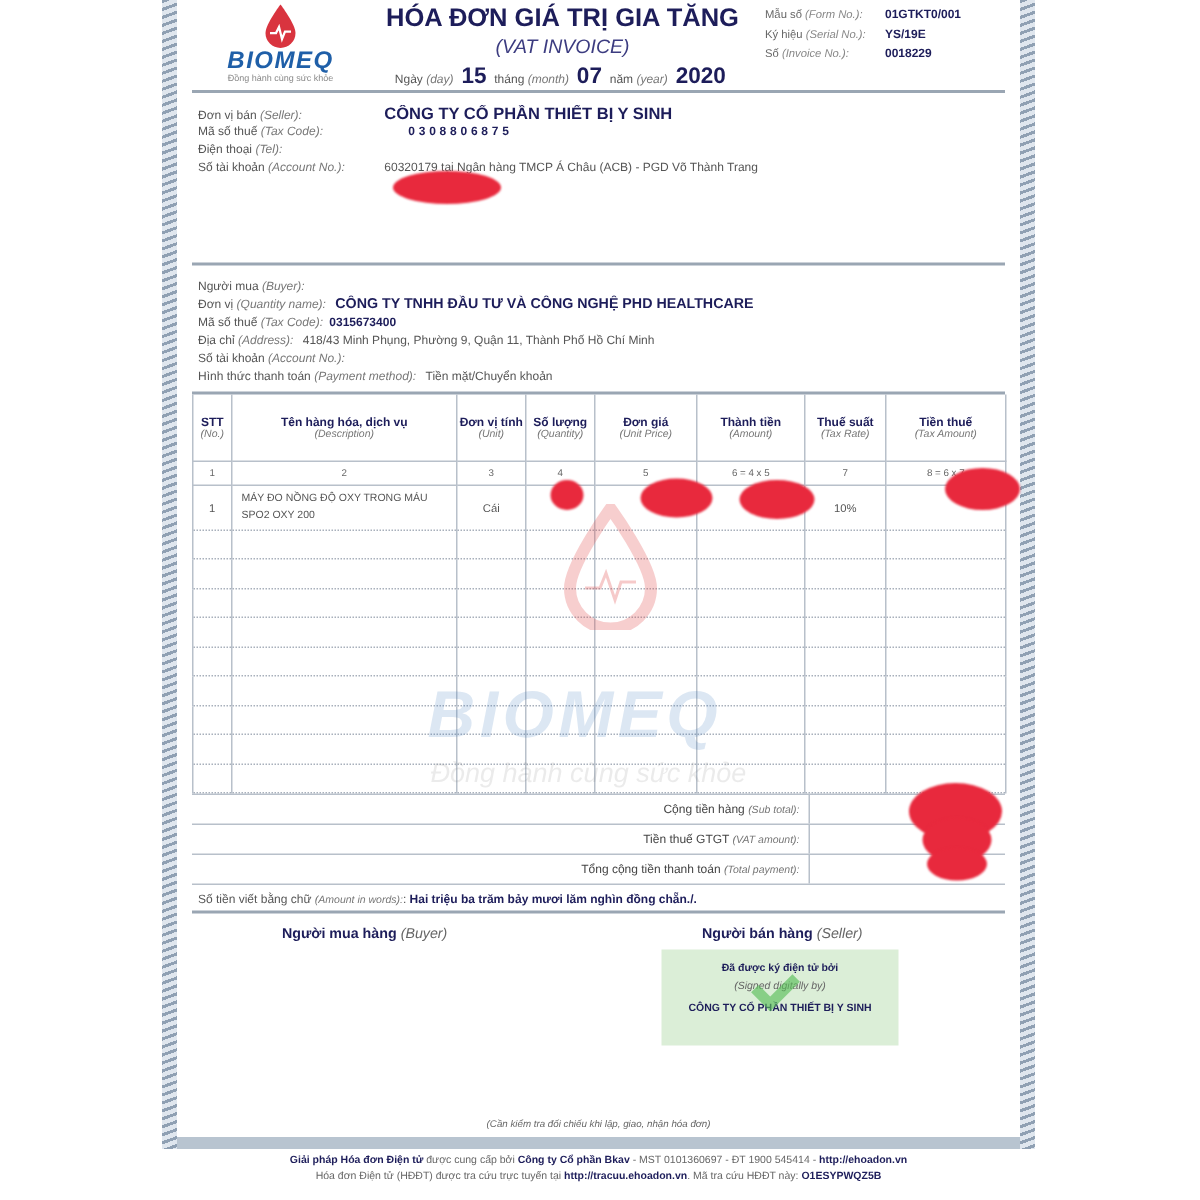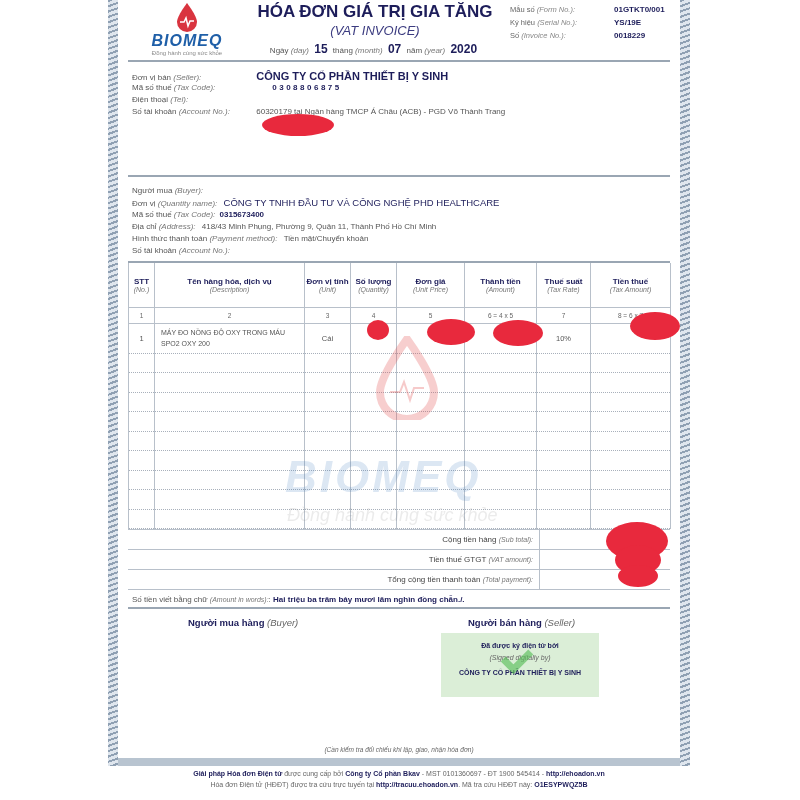--- a/index.html
+++ b/index.html
@@ -23,36 +23,36 @@
   .header { height: 62px; position: relative; border-bottom: 2px solid #9aa6b3; }
   .logo { position: absolute; left: 4px; top: 0; width: 110px; height: 62px; text-align: center; }
   .logo .drop { width: 24px; height: 30px; margin: 2px auto 0; position: relative; }
   .logo .brand { font-size: 16px; font-weight: bold; font-style: italic; color: #1f5fa8; letter-spacing: 1px; }
   .logo .tag { font-size: 6px; color: #8a8a8a; }
 
   .title-block { position: absolute; left: 112px; top: 2px; width: 270px; text-align: center; }
   .title-block .title { font-size: 17px; font-weight: bold; color: #1d1d5a; }
   .title-block .subtitle { font-size: 13px; font-style: italic; color: #3c3c80; margin-top: 1px; }
   .title-block .date { font-size: 8px; margin-top: 4px; color: #555; }
-  .title-block .date b { color: #1d1d5a; font-size: 12px; margin: 0 3px; }
+  .title-block .date b { color: #1d1d5a; font-size: 15px; margin: 0 3px; }
   .title-block .date i { font-style: italic; color: #777; }
 
   .meta { position: absolute; left: 382px; top: 3px; width: 160px; font-size: 7.5px; }
   .meta .row { display: flex; height: 13px; align-items: center; }
-  .meta .lbl { width: 104px; color: #666; }
+  .meta .lbl { width: 80px; color: #666; }
   .meta .lbl i { color: #888; }
   .meta .val { font-weight: bold; color: #1d1d5a; font-size: 8px; }
 
   .section { border-bottom: 2px solid #9aa6b3; padding: 6px 4px 4px; font-size: 8px; color: #555; }
   .section .line { height: 12px; line-height: 12px; white-space: nowrap; overflow: hidden; }
   .section .line i { color: #777; }
   .seller .lab { display: inline-block; width: 122px; }
   .seller .big { font-size: 11px; font-weight: bold; color: #1d1d5a; }
   .seller .mono { font-weight: bold; color: #1d1d5a; letter-spacing: 2.5px; margin-left: 16px; }
-  .buyer .big { font-size: 9.5px; font-weight: normal; color: #1d1d5a; margin-left: 4px; margin-top: 47px; }
+  .buyer .big { font-size: 9.5px; font-weight: bold; color: #1d1d5a; margin-left: 4px; margin-top: 47px; }
   .buyer .bold { font-weight: bold; color: #1d1d5a; margin-left: 2px; }
   .buyer .v { margin-left: 4px; }
 
   .redact { position: absolute; background: #e8293d; border-radius: 50%; filter: blur(0.6px); }
 
   table.items { width: 542px; border-collapse: collapse; font-size: 7.5px; table-layout: fixed; padding-left: 17px; }
   table.items th, table.items td { border-left: 1px solid #b8c0ca; border-right: 1px solid #b8c0ca; text-align: center; }
   table.items th { font-weight: bold; color: #1d1d5a; font-size: 8px; height: 44px; border-bottom: 1px solid #b8c0ca; vertical-align: middle; }
   table.items th i { font-weight: normal; color: #777; font-size: 7px; display: block; }
   table.items tr.num td { height: 16px; font-size: 6.5px; color: #666; border-bottom: 1px solid #b8c0ca; }
@@ -166,25 +166,25 @@
       </div>
       <div class="line">
         <span>Mã số thuế</span> <i>(Tax Code):</i>
         <span class="bold">0315673400</span>
       </div>
       <div class="line">
         <span>Địa chỉ</span> <i>(Address):</i>
         <span class="v">418/43 Minh Phụng, Phường 9, Quận 11, Thành Phố Hồ Chí Minh</span>
       </div>
       <div class="line">
+        <span>Số tài khoản</span> <i>(Account No.):</i>
+      </div>
+      <div class="line">
         <span>Hình thức thanh toán</span> <i>(Payment method):</i>
         <span class="v">Tiền mặt/Chuyển khoản</span>
-      </div>
-      <div class="line">
-        <span>Số tài khoản</span> <i>(Account No.):</i>
       </div>
     </div>
 
     <table class="items">
       <colgroup>
         <col style="width:26px">
           <col style="width:150px">
           <col style="width:46px">
           <col style="width:46px">
         <col style="width:68px">

